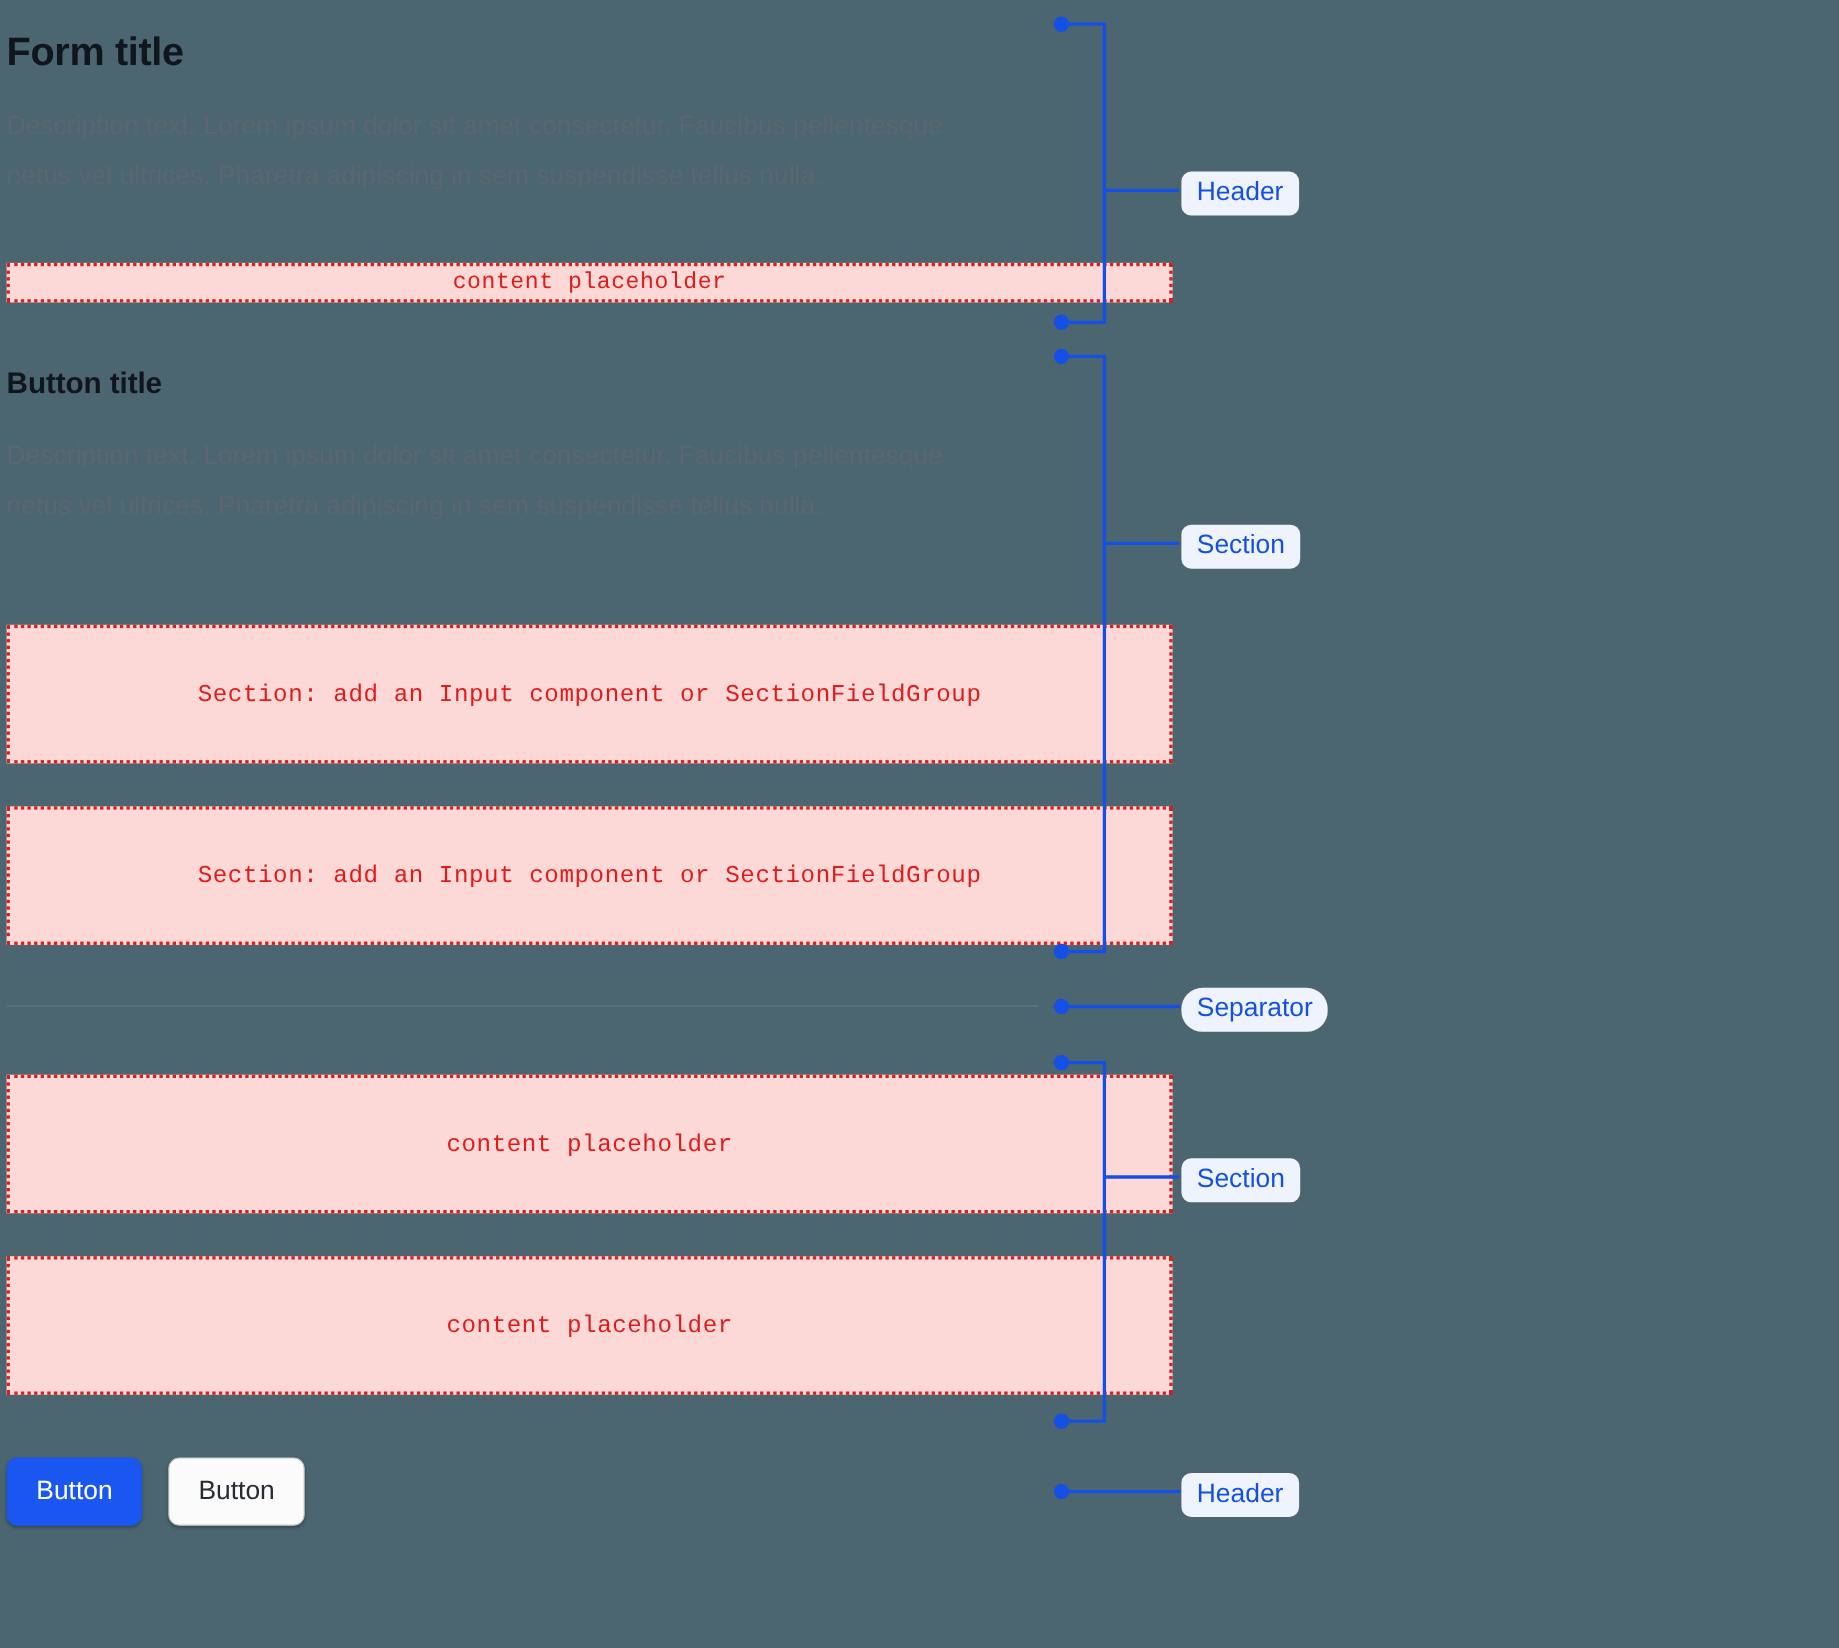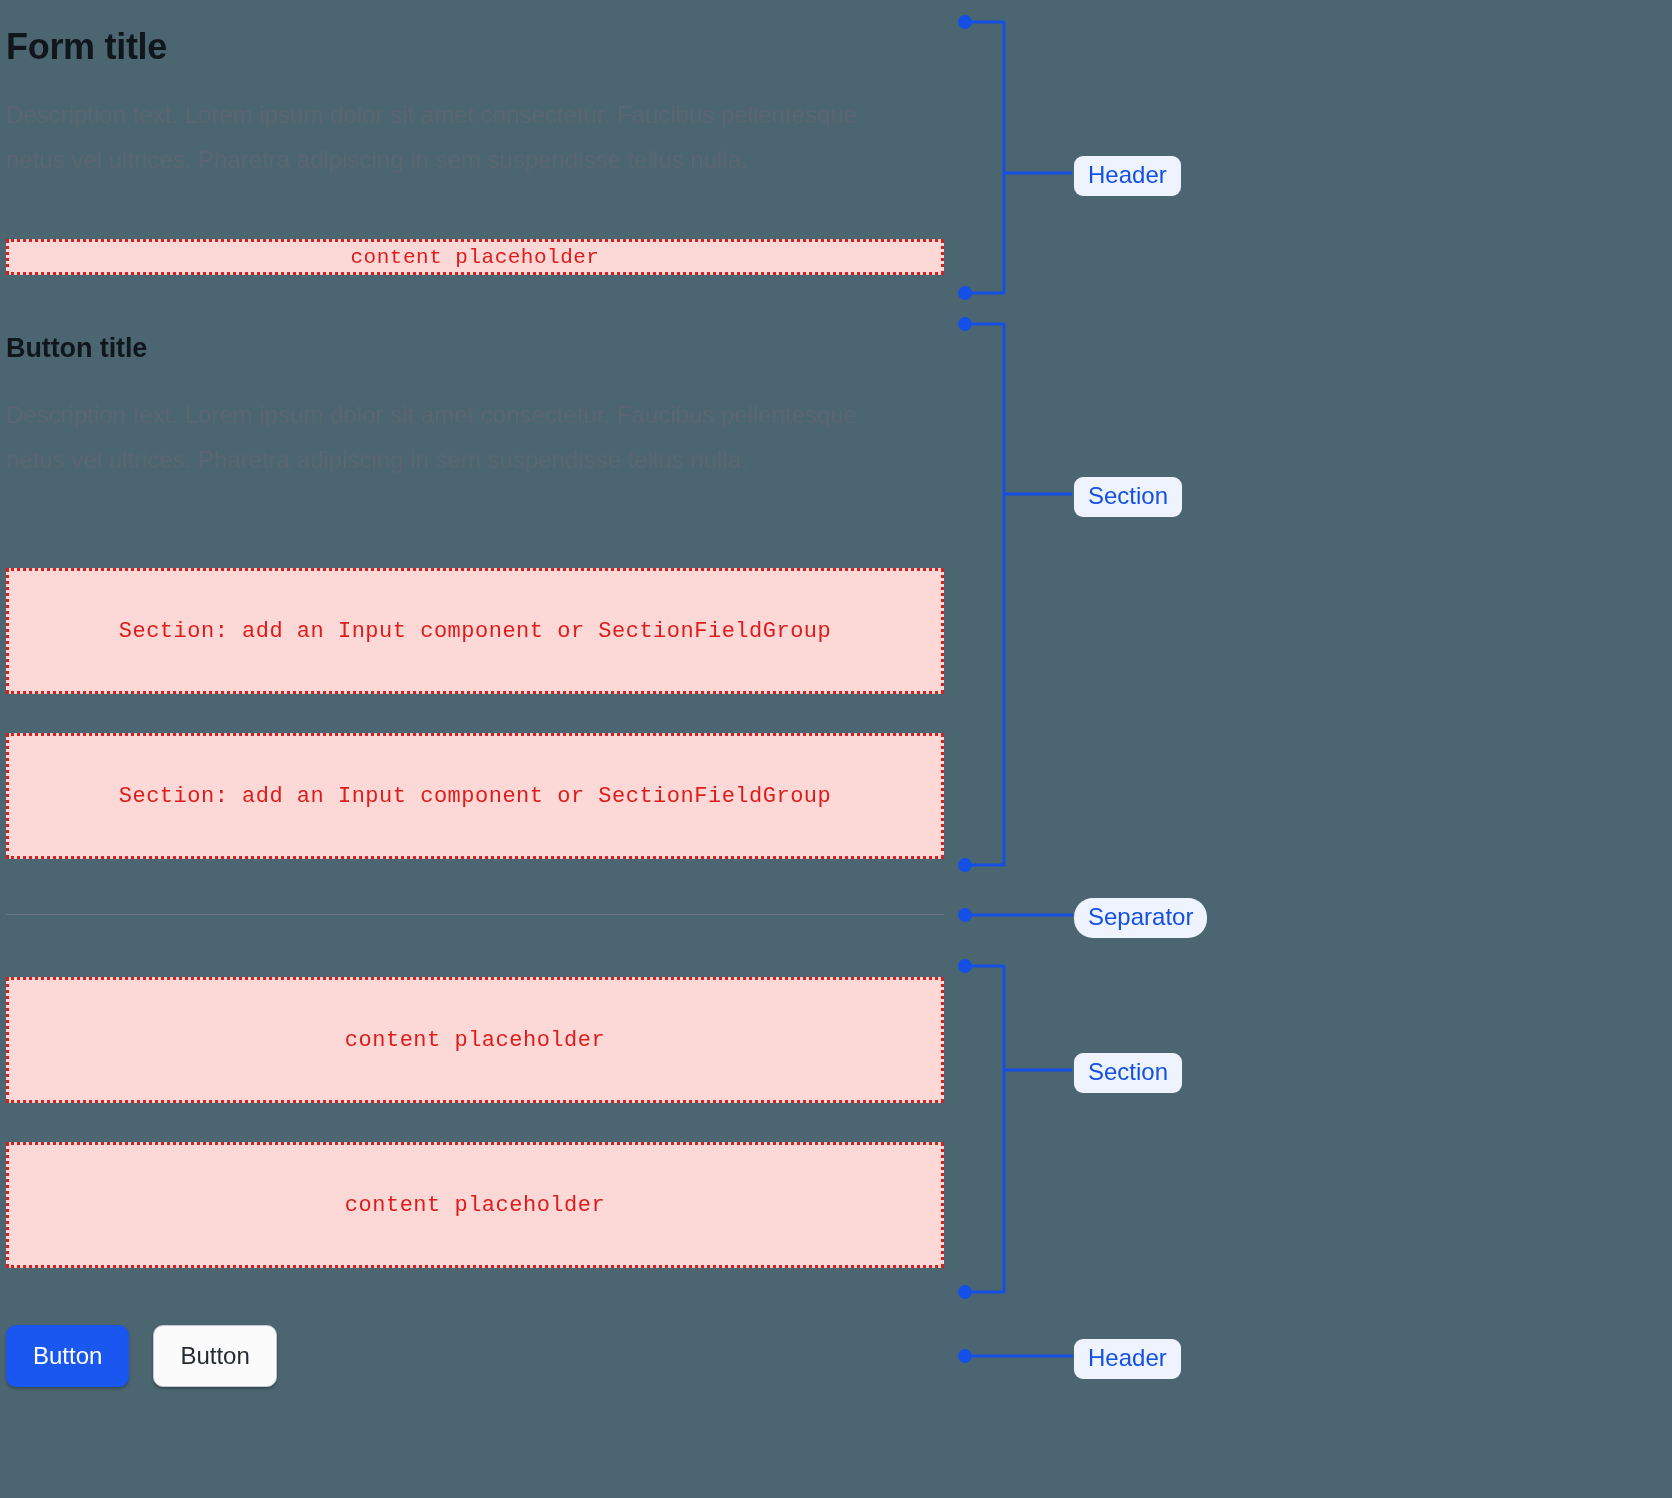--- a/index.html
+++ b/index.html
@@ -47,21 +47,21 @@
     width:905px;
     position:absolute;
   }
   #header-desc{ left:0; top:92px; }
   #section-desc{ left:0; top:392px; }
 
   
   .ph{
     position:absolute;
     left:0;
-    width:938px;
+    width:1060px;
     background:#fcd9d6;
     border:3px dotted #d81f20;
     display:flex;
     align-items:center;
     justify-content:center;
     color:#e01b1b;
     font-family:"Liberation Mono", monospace;
     font-size:22px;
     letter-spacing:0.5px;
   }

